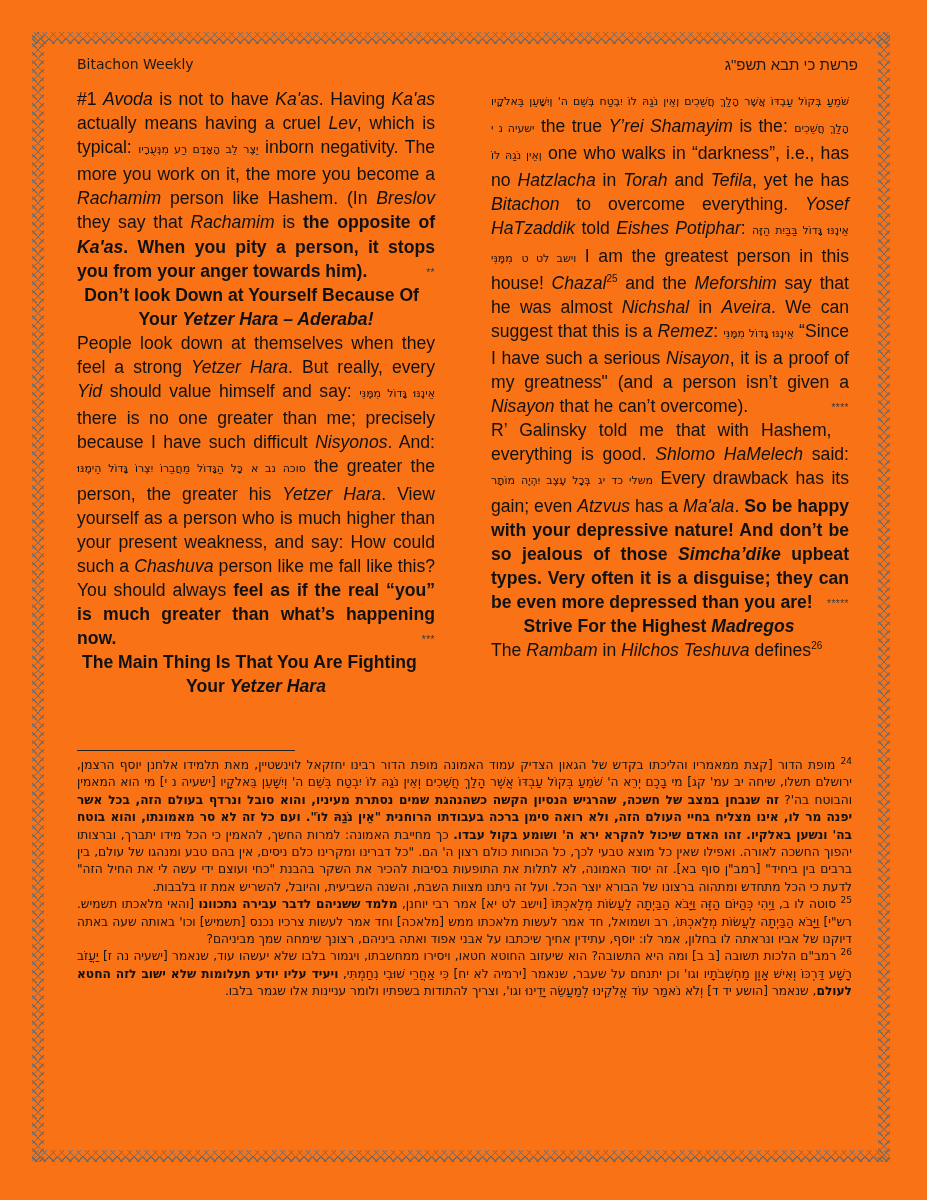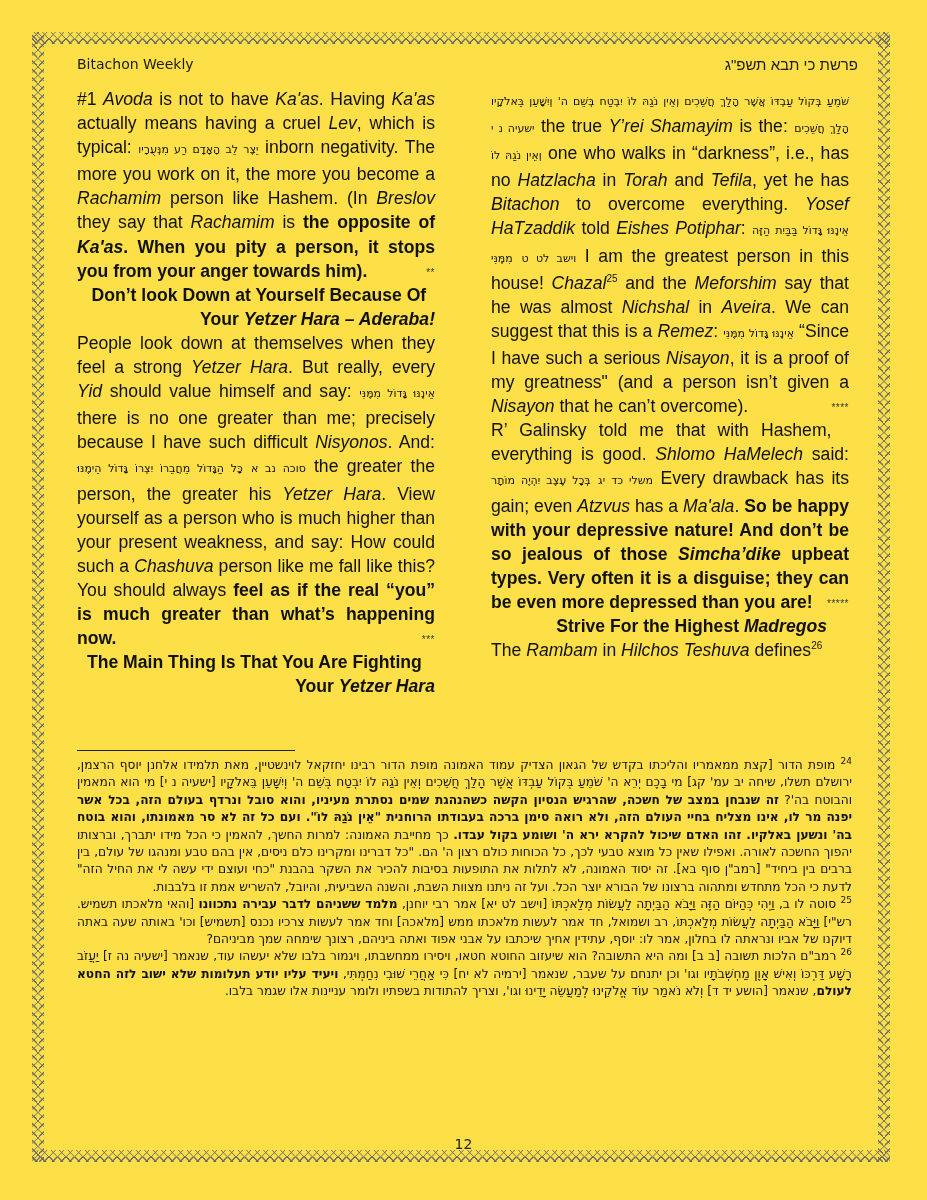--- a/index.html
+++ b/index.html
@@ -1,18 +1,18 @@
 <!DOCTYPE html>
 <html><head>
   <meta charset="utf-8">
   <style>
     html, body { margin: 0; padding: 0; background: #ffffff; }
     body { width: 927px; height: 1200px; position: relative; overflow: hidden; }
     .page {
-      position: absolute; left: 0; top: 0; width: 927px; height: 1200px; background: #fde047;
+      position: absolute; left: 0; top: 0; width: 927px; height: 1200px; background: #f97316;
     }
     
     .border {
       position: absolute; left: 32px; top: 32px; width: 858px; height: 1130px;
       box-sizing: border-box;
     }
     .border .edge { position: absolute; }
     .border .top, .border .bottom { left: 0; width: 858px; height: 12px; }
     .border .top { top: 0; }
     .border .bottom { bottom: 0; }
@@ -41,21 +41,21 @@
 
     .col {
       position: absolute; top: 87px; width: 358px;
       font-family: "Liberation Sans", sans-serif; font-size: 17.6px; line-height: 24.1px;
       color: #111; text-align: justify;
     }
     .col.left { left: 77px; }
     .col.right { left: 491px; }
     .col p { margin: 0; }
     .col .h {
-      text-align: right; font-weight: bold; margin: 0;
+      text-align: center; font-weight: bold; margin: 0;
     }
     .col .stars { float: right; font-size: 10px; color: #333; letter-spacing: 0.5px; margin-top: 2px; }
     .heb { direction: rtl; unicode-bidi: isolate; font-family: "DejaVu Sans", sans-serif; font-size: 11px; }
     .src { direction: rtl; unicode-bidi: isolate; font-family: "DejaVu Sans", sans-serif; font-size: 11px; }
     i, .it { }
     b { font-weight: bold; }
     sup { font-size: 10px; line-height: 0; vertical-align: super; }
 
     .fn-rule {
       position: absolute; left: 77px; top: 750px; width: 218px; height: 0;
@@ -114,14 +114,13 @@
   </div>
 
   <div class="fn-rule"></div>
 
   <div class="footnotes">
     <p><sup>24</sup><span> מופת הדור [קצת ממאמריו והליכתו בקדש של הגאון הצדיק עמוד האמונה מופת הדור רבינו יחזקאל לוינשטיין, מאת תלמידו אלחנן יוסף הרצמן, ירושלם תשלו, שיחה יב עמ' קג] מי בָכֶם יְרֵא ה' שֹׁמֵעַ בְּקוֹל עַבְדּוֹ אֲשֶׁר הָלַךְ חֲשֵׁכִים וְאֵין נֹגַהּ לוֹ יִבְטַח בְּשֵׁם ה' וְיִשָּׁעֵן בֵּאלֹקָיו [ישעיה נ י] מי הוא המאמין והבוטח בה'? </span><b>זה שנבחן במצב של חשכה, שהרגיש הנסיון הקשה כשהנהגת שמים נסתרת מעיניו, והוא סובל ונרדף בעולם הזה, בכל אשר יפנה מר לו, אינו מצליח בחיי העולם הזה, ולא רואה סימן ברכה בעבודתו הרוחנית "אֵין נֹגַהּ לוֹ". ועם כל זה לא סר מאמונתו, והוא בוטח בה' ונשען באלקיו. זהו האדם שיכול להקרא ירא ה' ושומע בקול עבדו.</b><span> כך מחייבת האמונה: למרות החשך, להאמין כי הכל מידו יתברך, וברצותו יהפוך החשכה לאורה. ואפילו שאין כל מוצא טבעי לכך, כל הכוחות כולם רצון ה' הם. "כל דברינו ומקרינו כלם ניסים, אין בהם טבע ומנהגו של עולם, בין ברבים בין ביחיד" [רמב"ן סוף בא]. זה יסוד האמונה, לא לתלות את התופעות בסיבות להכיר את השקר בהבנת "כחי ועוצם ידי עשה לי את החיל הזה" לדעת כי הכל מתחדש ומתהוה ברצונו של הבורא יוצר הכל. ועל זה ניתנו מצוות השבת, והשנה השביעית, והיובל, להשריש אמת זו בלבבות.</span></p>
     <p><sup>25</sup><span> סוטה לו ב, וַיְהִי כְּהַיּוֹם הַזֶּה וַיָּבֹא הַבַּיְתָה לַעֲשׂוֹת מְלַאכְתּוֹ [וישב לט יא] אמר רבי יוחנן, </span><b>מלמד ששניהם לדבר עבירה נתכוונו</b><span> [והאי מלאכתו תשמיש. רש"י] וַיָּבֹא הַבַּיְתָה לַעֲשׂוֹת מְלַאכְתּוֹ, רב ושמואל, חד אמר לעשות מלאכתו ממש [מלאכה] וחד אמר לעשות צרכיו נכנס [תשמיש] וכו' באותה שעה באתה דיוקנו של אביו ונראתה לו בחלון, אמר לו: יוסף, עתידין אחיך שיכתבו על אבני אפוד ואתה ביניהם, רצונך שימחה שמך מביניהם?</span></p>
     <p><sup>26</sup><span> רמב"ם הלכות תשובה [ב ב] ומה היא התשובה? הוא שיעזוב החוטא חטאו, ויסירו ממחשבתו, ויגמור בלבו שלא יעשהו עוד, שנאמר [ישעיה נה ז] יַעֲזֹב רָשָׁע דַּרְכּוֹ וְאִישׁ אָוֶן מַחְשְׁבֹתָיו וגו' וכן יתנחם על שעבר, שנאמר [ירמיה לא יח] כִּי אַחֲרֵי שׁוּבִי נִחַמְתִּי, </span><b>ויעיד עליו יודע תעלומות שלא ישוב לזה החטא לעולם</b><span>, שנאמר [הושע יד ד] וְלֹא נֹאמַר עוֹד אֱלֹקֵינוּ לְמַעֲשֵׂה יָדֵינוּ וגו', וצריך להתודות בשפתיו ולומר עניינות אלו שגמר בלבו.</span></p>
   </div>
 
-  <div class="page-num">12</div>
 </div>
 
 </body></html>

